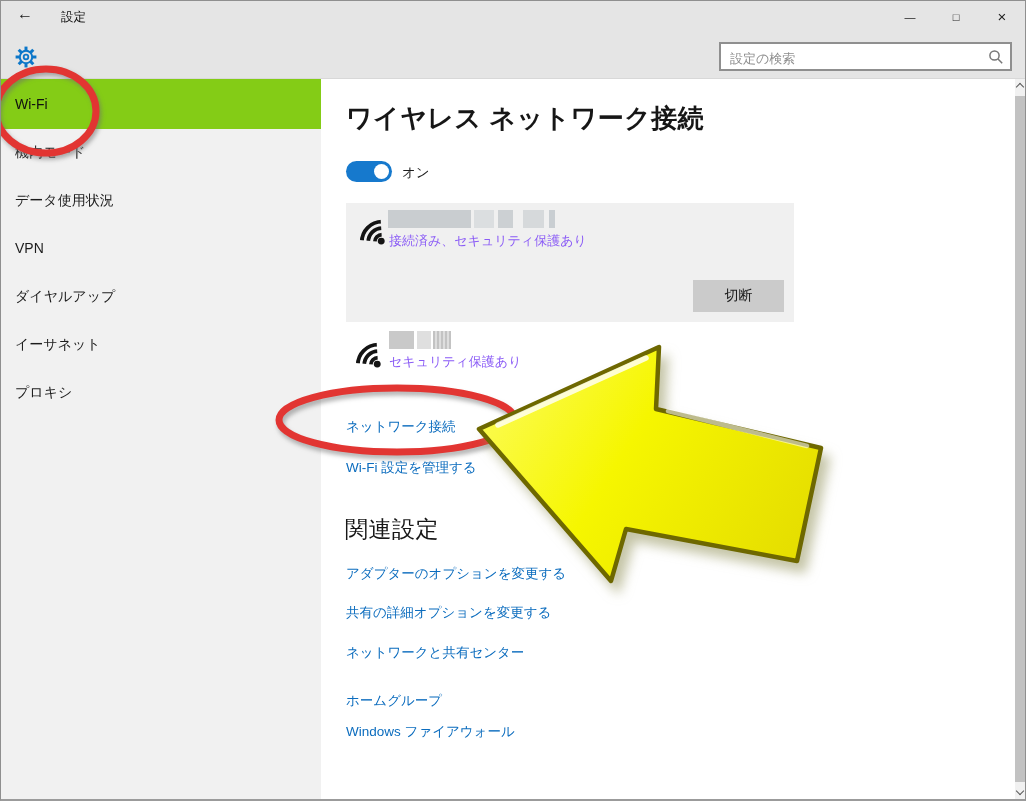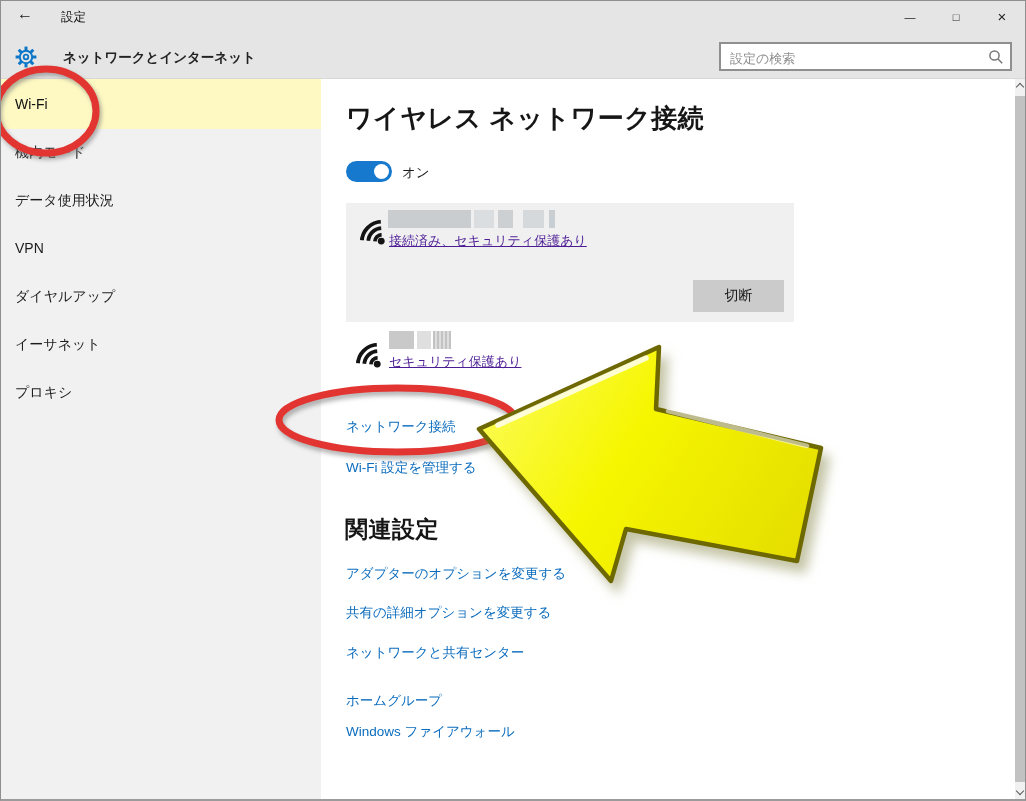--- a/index.html
+++ b/index.html
@@ -20,37 +20,37 @@
   .ctl-close{font-size:15px;}
   .gear{position:absolute;left:12px;top:43px;}
   .section-title{position:absolute;left:62px;top:48px;font-size:13.5px;font-weight:bold;color:#222;}
   .search-box{position:absolute;left:718px;top:41px;width:293px;height:29px;background:#fff;border:2px solid #8f8f8f;}
   .search-box input{position:absolute;left:0;top:0;width:100%;height:100%;border:none;outline:none;background:transparent;
     padding:4px 28px 0 9px;font-size:13px;color:#444;font-family:inherit;}
   .search-box input::placeholder{color:#8c8c8c;opacity:1;}
   .search-glass{position:absolute;right:6px;top:5px;}
   
   .sidebar{position:absolute;left:0;top:78px;bottom:0;width:320px;background:#f1f1f1;}
-  .side-sel{position:absolute;left:0;top:0;width:100%;height:50px;background:#fef9c3;}
+  .side-sel{position:absolute;left:0;top:0;width:100%;height:50px;background:#84cc16;}
   .side-sel .lbl{position:absolute;left:14px;top:0;line-height:50px;font-size:14px;color:#101010;}
   .side-item{position:absolute;left:14px;font-size:14px;color:#1c1c1c;line-height:17px;}
   
   .page-title{position:absolute;left:345px;top:100px;font-size:26px;font-weight:700;color:#161616;letter-spacing:.5px;}
   .toggle{position:absolute;left:345px;top:160px;width:46px;height:21px;border-radius:11px;background:#1679cd;}
   .toggle .knob{position:absolute;right:3px;top:3px;width:15px;height:15px;border-radius:50%;background:#fff;}
   .toggle-label{position:absolute;left:401px;top:163px;font-size:13.5px;color:#1c1c1c;}
   .net-card{position:absolute;left:345px;top:202px;width:448px;height:119px;background:#f0f0f0;}
   .blur-row{position:absolute;height:18px;display:flex;align-items:stretch;}
   .blur-row i{display:block;height:100%;}
-  .net-status{font-size:13px;color:#4c1d95;position:absolute;text-decoration:underline;}
+  .net-status{font-size:13px;color:#8b5cf6;position:absolute;}
   .disconnect-btn{position:absolute;left:347px;top:77px;width:91px;height:32px;background:#cbcbcb;
     display:flex;align-items:center;justify-content:center;font-size:14px;color:#1d1d1d;}
   .wifi-icon{position:absolute;}
   .blue-link{position:absolute;left:345px;font-size:13.5px;color:#0b6cbe;cursor:pointer;}
-  .related-heading{position:absolute;left:344px;top:513px;font-size:23px;font-weight:700;color:#161616;letter-spacing:.5px;}
+  .related-heading{position:absolute;left:344px;top:513px;font-size:23px;font-weight:400;color:#161616;letter-spacing:.5px;}
   
   .scrollbar{position:absolute;left:1014px;top:78px;bottom:0;width:10px;background:#f1f1f1;}
   .sb-thumb{position:absolute;left:0;top:17px;bottom:17px;width:10px;background:#c2c2c2;}
   .sb-arrow{position:absolute;left:2px;width:6px;height:6px;border-left:1.6px solid #5a5a5a;border-top:1.6px solid #5a5a5a;}
   .sb-up{top:5px;transform:rotate(45deg);}
   .sb-down{bottom:5px;transform:rotate(225deg);}
   
   .anno{position:absolute;pointer-events:none;}
   .anno-circle{left:-18px;top:60px;filter:drop-shadow(2px 3px 2px rgba(110,110,110,.55));}
   .anno-ellipse{left:268px;top:378px;filter:drop-shadow(2px 4px 2px rgba(110,110,110,.5));}
@@ -79,21 +79,20 @@
           <line x1="13" y1="19.2" x2="13" y2="23.4"></line>
           <line x1="6.8" y1="13" x2="2.6" y2="13"></line>
           <line x1="19.2" y1="13" x2="23.4" y2="13"></line>
           <line x1="8.6" y1="8.6" x2="5.7" y2="5.7"></line>
           <line x1="17.4" y1="17.4" x2="20.3" y2="20.3"></line>
           <line x1="8.6" y1="17.4" x2="5.7" y2="20.3"></line>
           <line x1="17.4" y1="8.6" x2="20.3" y2="5.7"></line>
         </g>
       </g>
     </svg>
-    <span class="section-title">ネットワークとインターネット</span>
 
     <div class="search-box">
       <input type="text" placeholder="設定の検索" style="">
       <svg class="search-glass" width="16" height="16" viewBox="0 0 16 16">
         <circle cx="6.5" cy="6.5" r="4.6" fill="none" stroke="#777" stroke-width="1.5"></circle>
         <line x1="10" y1="10" x2="14.2" y2="14.2" stroke="#777" stroke-width="1.5"></line>
       </svg>
     </div>
   </div>
 

